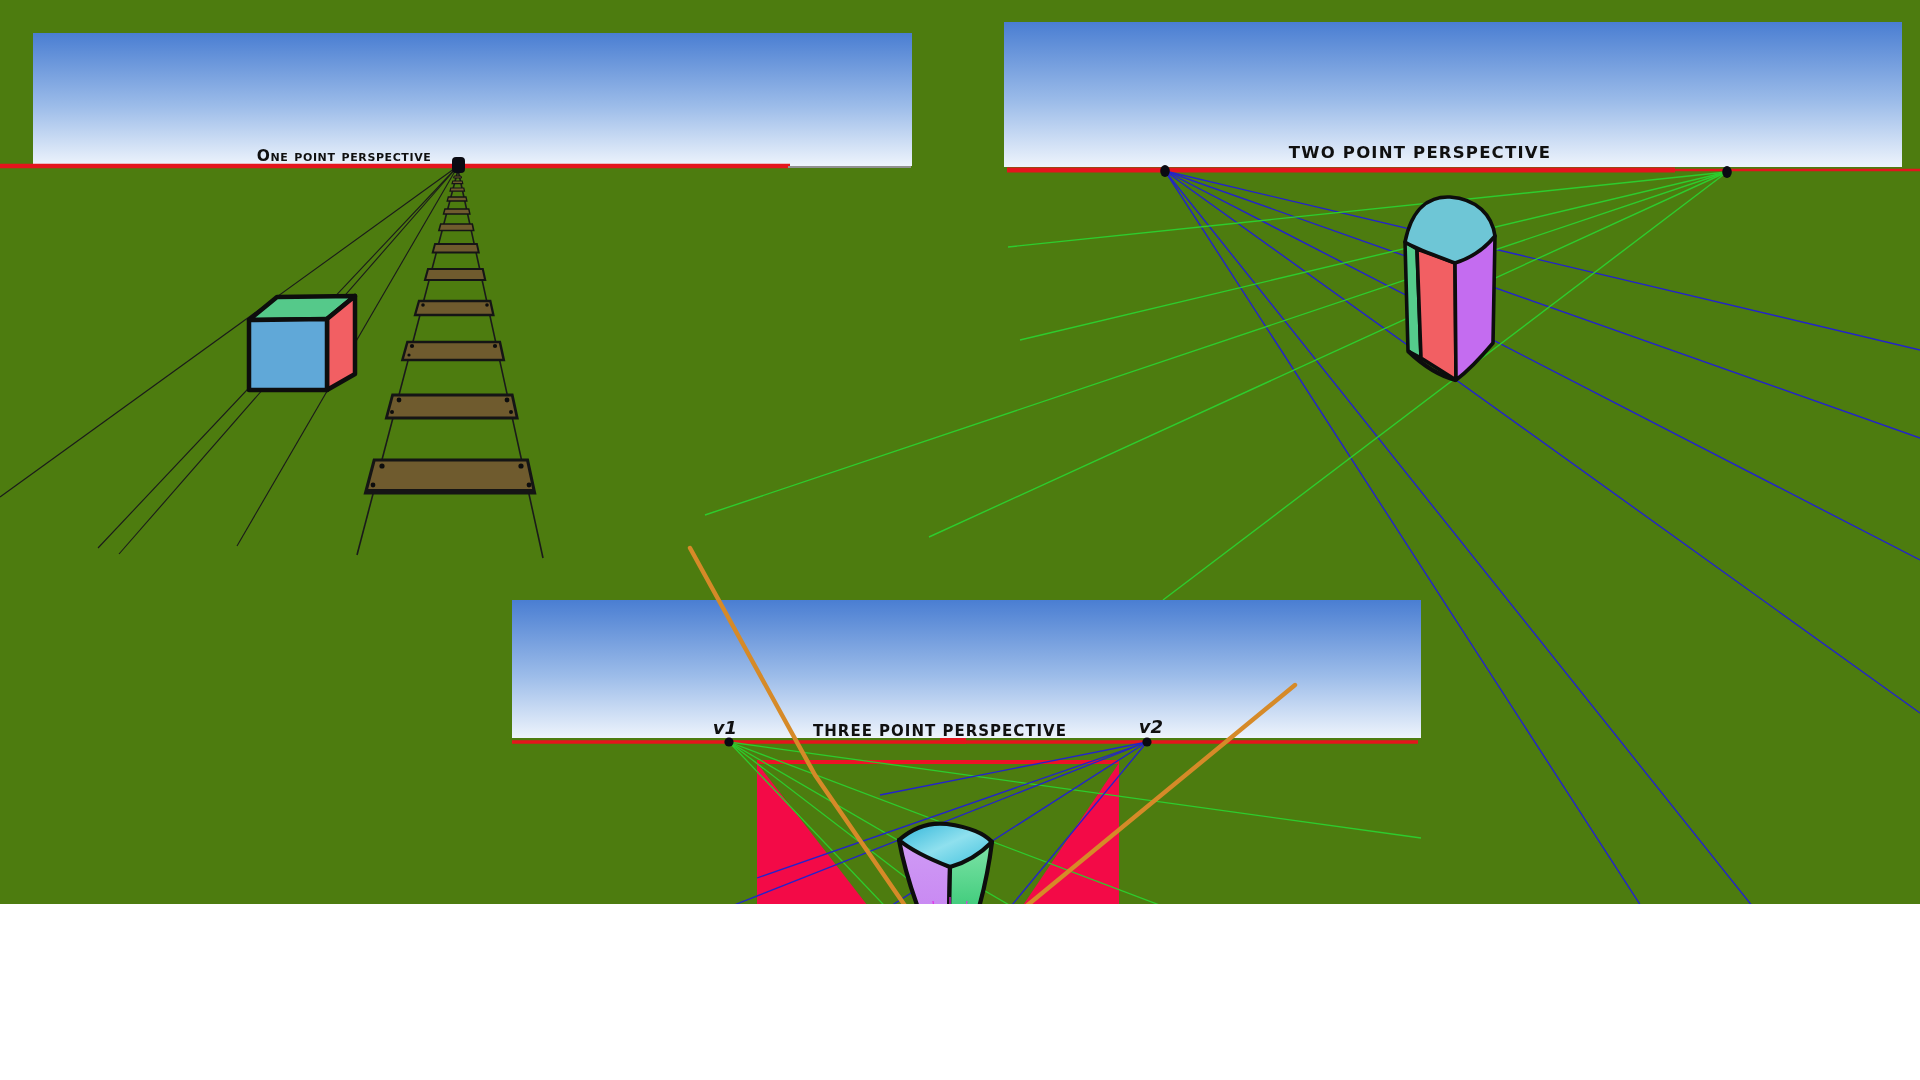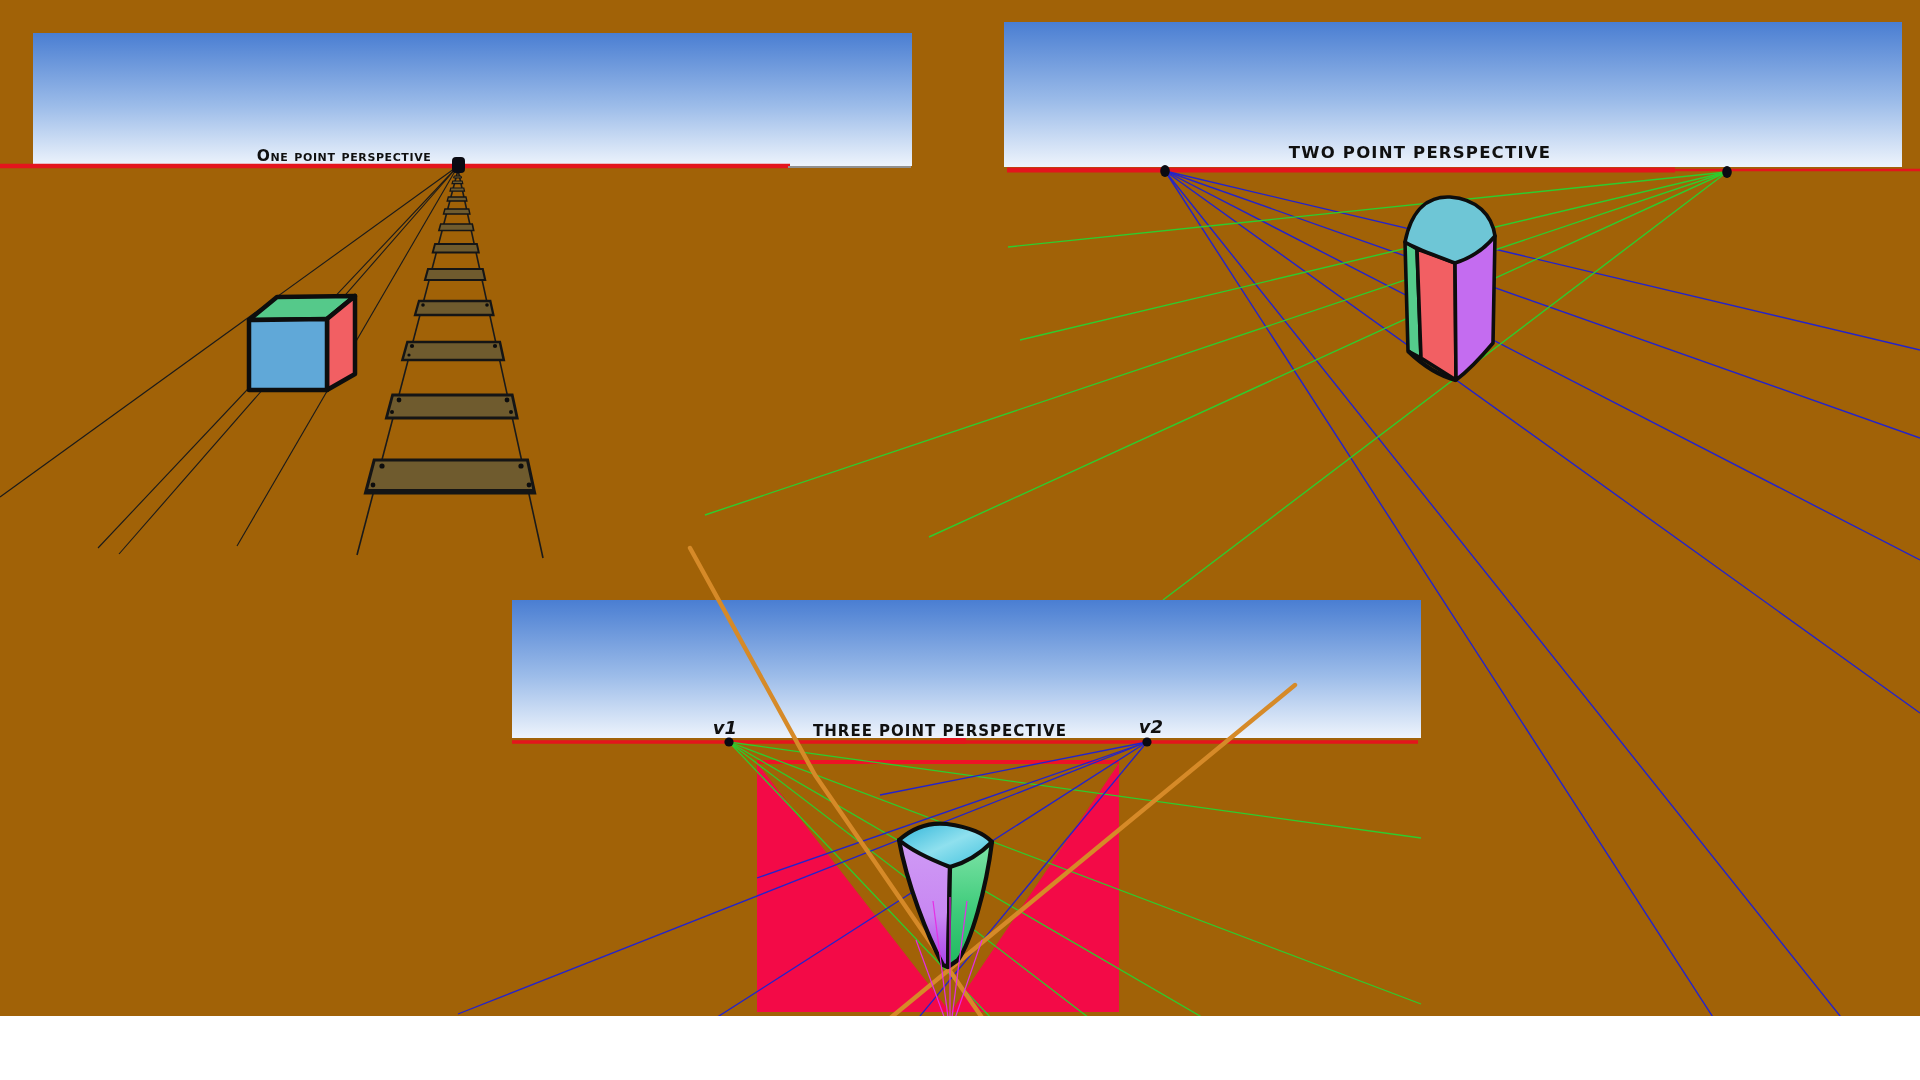--- a/index.html
+++ b/index.html
@@ -1,17 +1,17 @@
 <!DOCTYPE html>
 <html><head>
 <meta charset="utf-8">
 <style>
   html,body{margin:0;padding:0;background:#ffffff;}
   .stage{
-    position:relative;width:1920px;height:1016px;overflow:hidden;background:#a16207;
+    position:relative;width:1920px;height:904px;overflow:hidden;background:#4d7c0f;
     font-family:"DejaVu Sans","Liberation Sans",sans-serif;
   }
   svg{display:block;}
   text{font-family:"DejaVu Sans","Liberation Sans",sans-serif;}
   .title{font-weight:bold;fill:#101010;}
   .sc{font-variant:small-caps;letter-spacing:.6px;}
   .vlabel{font-weight:bold;font-style:italic;fill:#101010;}
 </style>
 </head>
 <body>

